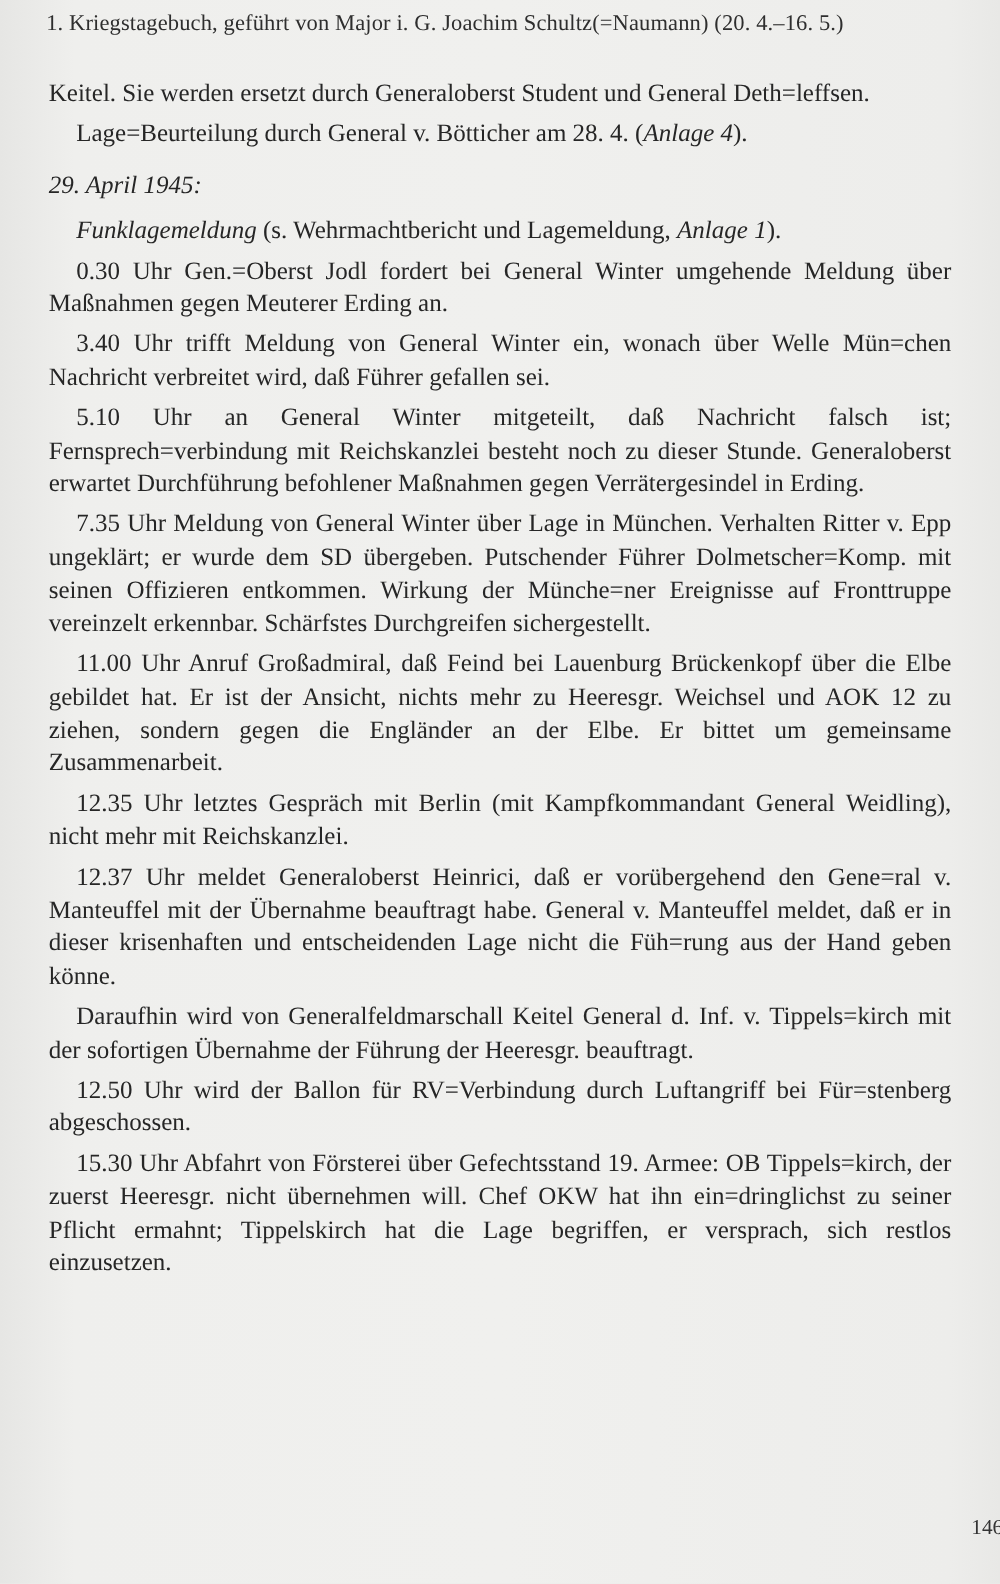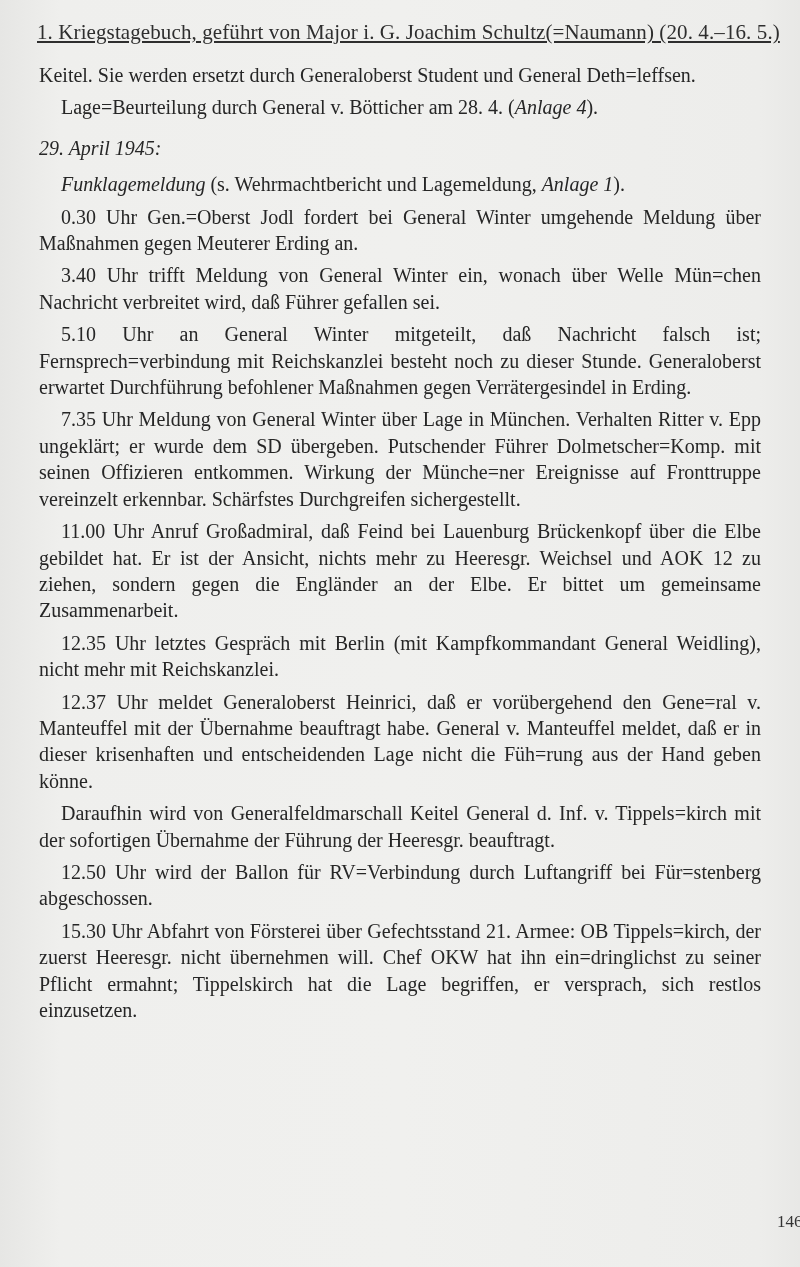--- a/index.html
+++ b/index.html
@@ -19,27 +19,26 @@
       position: absolute;
       left: 0;
       top: 0;
       width: 800px;
       height: 1267px;
       background: linear-gradient(90deg, #e6e6e4 0px, #efefed 60px, #f0f0ee 400px, #ededeb 760px, #e8e8e6 800px);
     }
     .running-head {
       position: absolute;
       left: 37px;
-      top: 20px;
+      top: 8px;
       width: 740px;
-      font-size: 21px;
+      font-size: 18px;
       letter-spacing: 0.1px;
       color: #2e2e2e;
       white-space: nowrap;
-      text-decoration: underline;
     }
     .body-text {
       position: absolute;
       left: 39px;
       top: 62px;
       width: 722px;
       font-size: 20px;
       line-height: 26.4px;
       color: #262626;
       text-align: justify;
@@ -103,21 +102,21 @@
     <p class="indent gap"><span class="time">11.00 Uhr</span><span> Anruf Großadmiral, daß Feind bei Lauenburg Brückenkopf über die Elbe gebildet hat. Er ist der Ansicht, nichts mehr zu Heeresgr. Weichsel und AOK 12 zu ziehen, sondern gegen die Engländer an der Elbe. Er bittet um gemeinsame Zusammenarbeit.</span></p>
 
     <p class="indent gap"><span class="time">12.35 Uhr</span><span> letztes Gespräch mit Berlin (mit Kampfkommandant General Weidling), nicht mehr mit Reichskanzlei.</span></p>
 
     <p class="indent gap"><span class="time">12.37 Uhr</span><span> meldet Generaloberst Heinrici, daß er vorübergehend den Gene=ral v. Manteuffel mit der Übernahme beauftragt habe. General v. Manteuffel meldet, daß er in dieser krisenhaften und entscheidenden Lage nicht die Füh=rung aus der Hand geben könne.</span></p>
 
     <p class="indent gap">Daraufhin wird von Generalfeldmarschall Keitel General d. Inf. v. Tippels=kirch mit der sofortigen Übernahme der Führung der Heeresgr. beauftragt.</p>
 
     <p class="indent gap"><span class="time">12.50 Uhr</span><span> wird der Ballon für RV=Verbindung durch Luftangriff bei Für=stenberg abgeschossen.</span></p>
 
-    <p class="indent gap"><span class="time">15.30 Uhr</span><span> Abfahrt von Försterei über Gefechtsstand 21. Armee: OB Tippels=kirch, der zuerst Heeresgr. nicht übernehmen will. Chef OKW hat ihn ein=dringlichst zu seiner Pflicht ermahnt; Tippelskirch hat die Lage begriffen, er versprach, sich restlos einzusetzen.</span></p>
+    <p class="indent gap"><span class="time">15.30 Uhr</span><span> Abfahrt von Försterei über Gefechtsstand 19. Armee: OB Tippels=kirch, der zuerst Heeresgr. nicht übernehmen will. Chef OKW hat ihn ein=dringlichst zu seiner Pflicht ermahnt; Tippelskirch hat die Lage begriffen, er versprach, sich restlos einzusetzen.</span></p>
 
 
 
   </div>
 
   <div class="page-number">1465</div>
 
 </div>
 
 </body></html>

